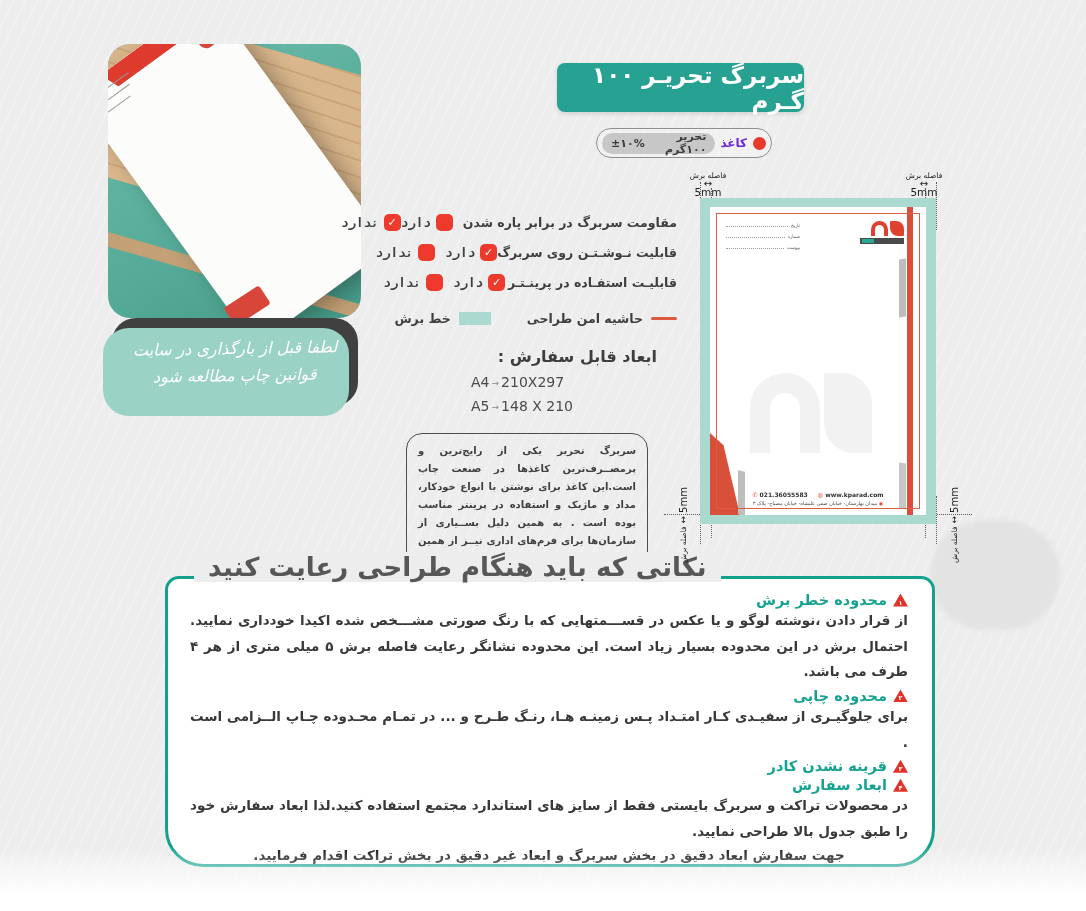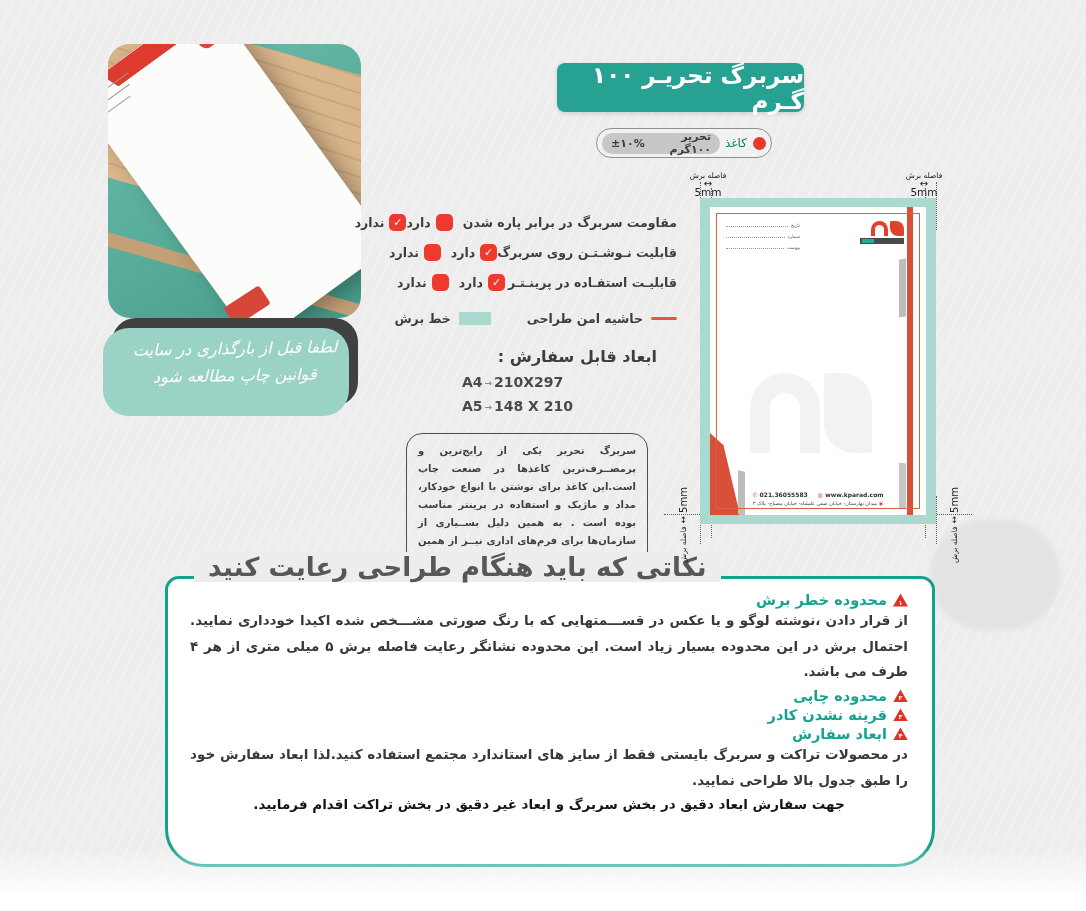--- a/index.html
+++ b/index.html
@@ -39,45 +39,45 @@
   .caption-line{color:#fff;font-style:italic;font-size:16px;direction:rtl;transform:rotate(-1deg);}
 
   
   .title-banner{position:absolute;left:557px;top:63px;width:247px;height:49px;border-radius:8px;
     background:#27a191;color:#fff;font-size:23px;font-weight:bold;display:flex;align-items:center;
     justify-content:center;direction:rtl;box-shadow:0 2px 4px rgba(0,0,0,.12);}
   .paper-pill{position:absolute;left:596px;top:128px;width:176px;height:30px;border:1.5px solid #8f8f8f;
     border-radius:16px;display:flex;flex-direction:row;align-items:center;direction:rtl;
     padding:0 5px;box-sizing:border-box;gap:5px;background:rgba(255,255,255,.25);}
   .pill-dot{width:13px;height:13px;border-radius:50%;background:#e8392b;flex:0 0 auto;margin-left:1px;}
-  .pill-label{font-size:12px;font-weight:normal;color:#0f766e;flex:0 0 auto;}
+  .pill-label{font-size:12px;font-weight:bold;color:#6d28d9;flex:0 0 auto;}
   .pill-inner{flex:1;background:#c7c7c7;border-radius:12px;height:21px;display:flex;align-items:center;
     justify-content:space-between;padding:0 9px;font-size:11px;font-weight:bold;color:#3b3b3b;direction:rtl;}
 
   
   .features{position:absolute;right:409px;top:214px;width:276px;direction:rtl;color:#3e3e3e;}
   .feat-row{display:flex;align-items:center;margin-bottom:13px;font-size:12.5px;font-weight:bold;}
   .feat-label{flex:0 0 172px;white-space:nowrap;}
   .sq{width:17px;height:17px;border-radius:5px;background:#ee3a2c;display:flex;align-items:center;
     justify-content:center;color:#fff;font-size:11px;font-weight:bold;flex:0 0 auto;}
-  .sq + span{margin-right:5px;}
+  .sq + span{margin-right:5px;font-family:Liberation Mono, monospace;}
   .sq.no-check{margin-right:10px;}
   .checkmark{line-height:1;}
 
   
   .legend{position:absolute;right:409px;top:311px;direction:rtl;display:flex;align-items:center;
     font-size:12.5px;font-weight:bold;color:#3e3e3e;}
   .legend-dash{width:26px;height:3.5px;border-radius:2px;background:#dd5a41;margin-left:8px;}
   .legend-swatch{width:32px;height:13px;background:#a9d9cf;margin:0 8px 0 8px;}
   .legend-gap{width:28px;}
 
   
   .sizes{position:absolute;right:429px;top:347px;direction:rtl;color:#3e3e3e;text-align:right;}
   .sizes-title{font-size:16px;font-weight:bold;}
-  .size-line{direction:ltr;font-size:14px;font-weight:bold;color:#4a4a4a;margin:8px 84px 0 0;
+  .size-line{direction:ltr;font-size:14px;font-weight:normal;color:#4a4a4a;margin:8px 84px 0 0;
     display:flex;align-items:center;gap:2px;justify-content:flex-start;}
   .size-arrow{font-size:9px;color:#8a8a8a;position:relative;top:1px;}
 
   
   .desc-box{position:absolute;left:406px;top:433px;width:242px;border:1.6px solid #4e4e4e;
     border-radius:16px;padding:8px 11px;box-sizing:border-box;direction:rtl;font-size:10px;
     font-weight:bold;color:#3f3f3f;text-align:justify;line-height:1.8;}
 
   
   .pframe{position:absolute;left:700px;top:198px;width:236px;height:326px;background:#a9d9cf;}
@@ -323,20 +323,21 @@
         </div>
         <div class="nb">از قرار دادن ،نوشته لوگو و یا عکس در قســـمتهایی که با رنگ صورتی مشـــخص شده اکیدا خودداری نمایید. احتمال برش در این محدوده بسیار زیاد است. این محدوده نشانگر رعایت فاصله برش ۵ میلی متری از هر ۴ طرف می باشد.</div>
       </div>
       <div class="nsec">
         <div class="nh">
           <span class="tri">
               <span>۲</span>
             </span>
           <span>محدوده چاپی</span>
         </div>
+        <div class="nb">برای جلوگیـری از سفیـدی کـار امتـداد پـس زمینـه هـا، رنـگ طـرح و ... در تمـام محـدوده چـاپ الــزامی است .</div>
       </div>
       <div class="nsec">
         <div class="nh">
           <span class="tri">
               <span>۳</span>
             </span>
           <span>قرینه نشدن کادر</span>
         </div>
       </div>
       <div class="nsec">

